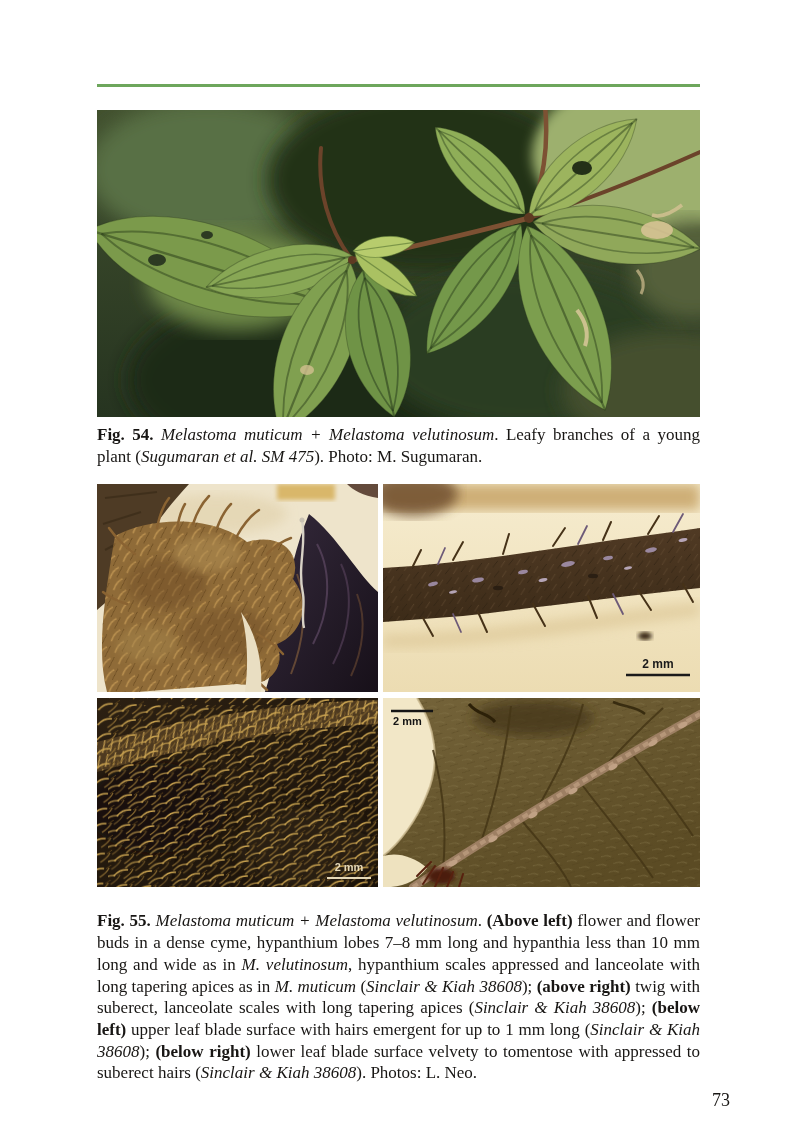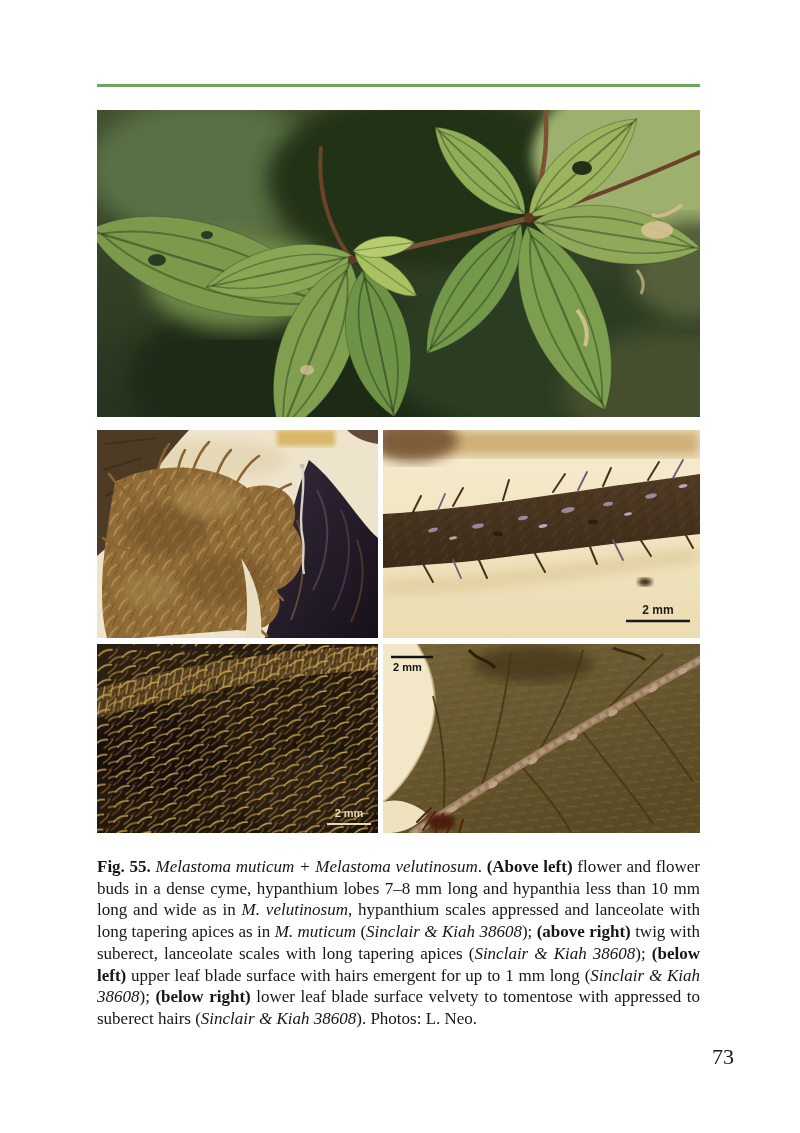--- a/index.html
+++ b/index.html
@@ -20,22 +20,22 @@
   .caption .i{font-style:italic;}
   .grid55{
     margin-top:13px;display:grid;
     grid-template-columns:281px 317px;grid-template-rows:208px 189px;
     column-gap:5px;row-gap:6px;
   }
   .panel{overflow:hidden;}
   .panel svg{display:block;}
   .cap55{margin-top:23px;}
   .pagenum{
-    position:absolute;left:712px;top:1044px;width:60px;
-    font-size:22px;line-height:26px;color:#181614;
+    position:absolute;left:712px;top:1087px;width:60px;
+    font-size:18px;line-height:26px;color:#181614;
   }
 </style>
 </head>
 <body>
 
 <svg width="0" height="0" style="position:absolute" aria-hidden="true">
   <defs>
     <filter id="b2">
         <feGaussianBlur stdDeviation="2"></feGaussianBlur>
       </filter>
@@ -178,20 +178,21 @@
         <ellipse cx="110" cy="125" rx="6" ry="4" fill="#2c3a22"></ellipse>
         <ellipse cx="560" cy="120" rx="16" ry="9" fill="#d6c293" opacity="0.9"></ellipse>
         <path d="M480,200 q14,18 8,36" stroke="#d9c79a" stroke-width="4" fill="none" opacity="0.85"></path>
         <path d="M585,95 q-18,14 -30,10" stroke="#d6c293" stroke-width="3.5" fill="none" opacity="0.8"></path>
         <ellipse cx="210" cy="260" rx="7" ry="5" fill="#d2bf90" opacity="0.8"></ellipse>
         <path d="M540,160 q10,12 4,24" stroke="#d2bf90" stroke-width="3" fill="none" opacity="0.7"></path>
       </g>
     </svg>
   </div>
 
+  <p class="caption"><span class="b">Fig. 54.</span><span class="i"> Melastoma muticum + Melastoma velutinosum</span><span>. Leafy branches of a young plant (</span><span class="i">Sugumaran et al. SM 475</span><span>). Photo: M. Sugumaran.</span></p>
 
   <div class="grid55">
 
     <div class="panel">
       <svg width="281" height="208" viewBox="0 0 281 208">
         <defs>
           <linearGradient id="dkG" x1="0" y1="0" x2="1" y2="1">
             <stop offset="0" stop-color="#352a3c"></stop>
               <stop offset="1" stop-color="#171019"></stop>
           </linearGradient>

